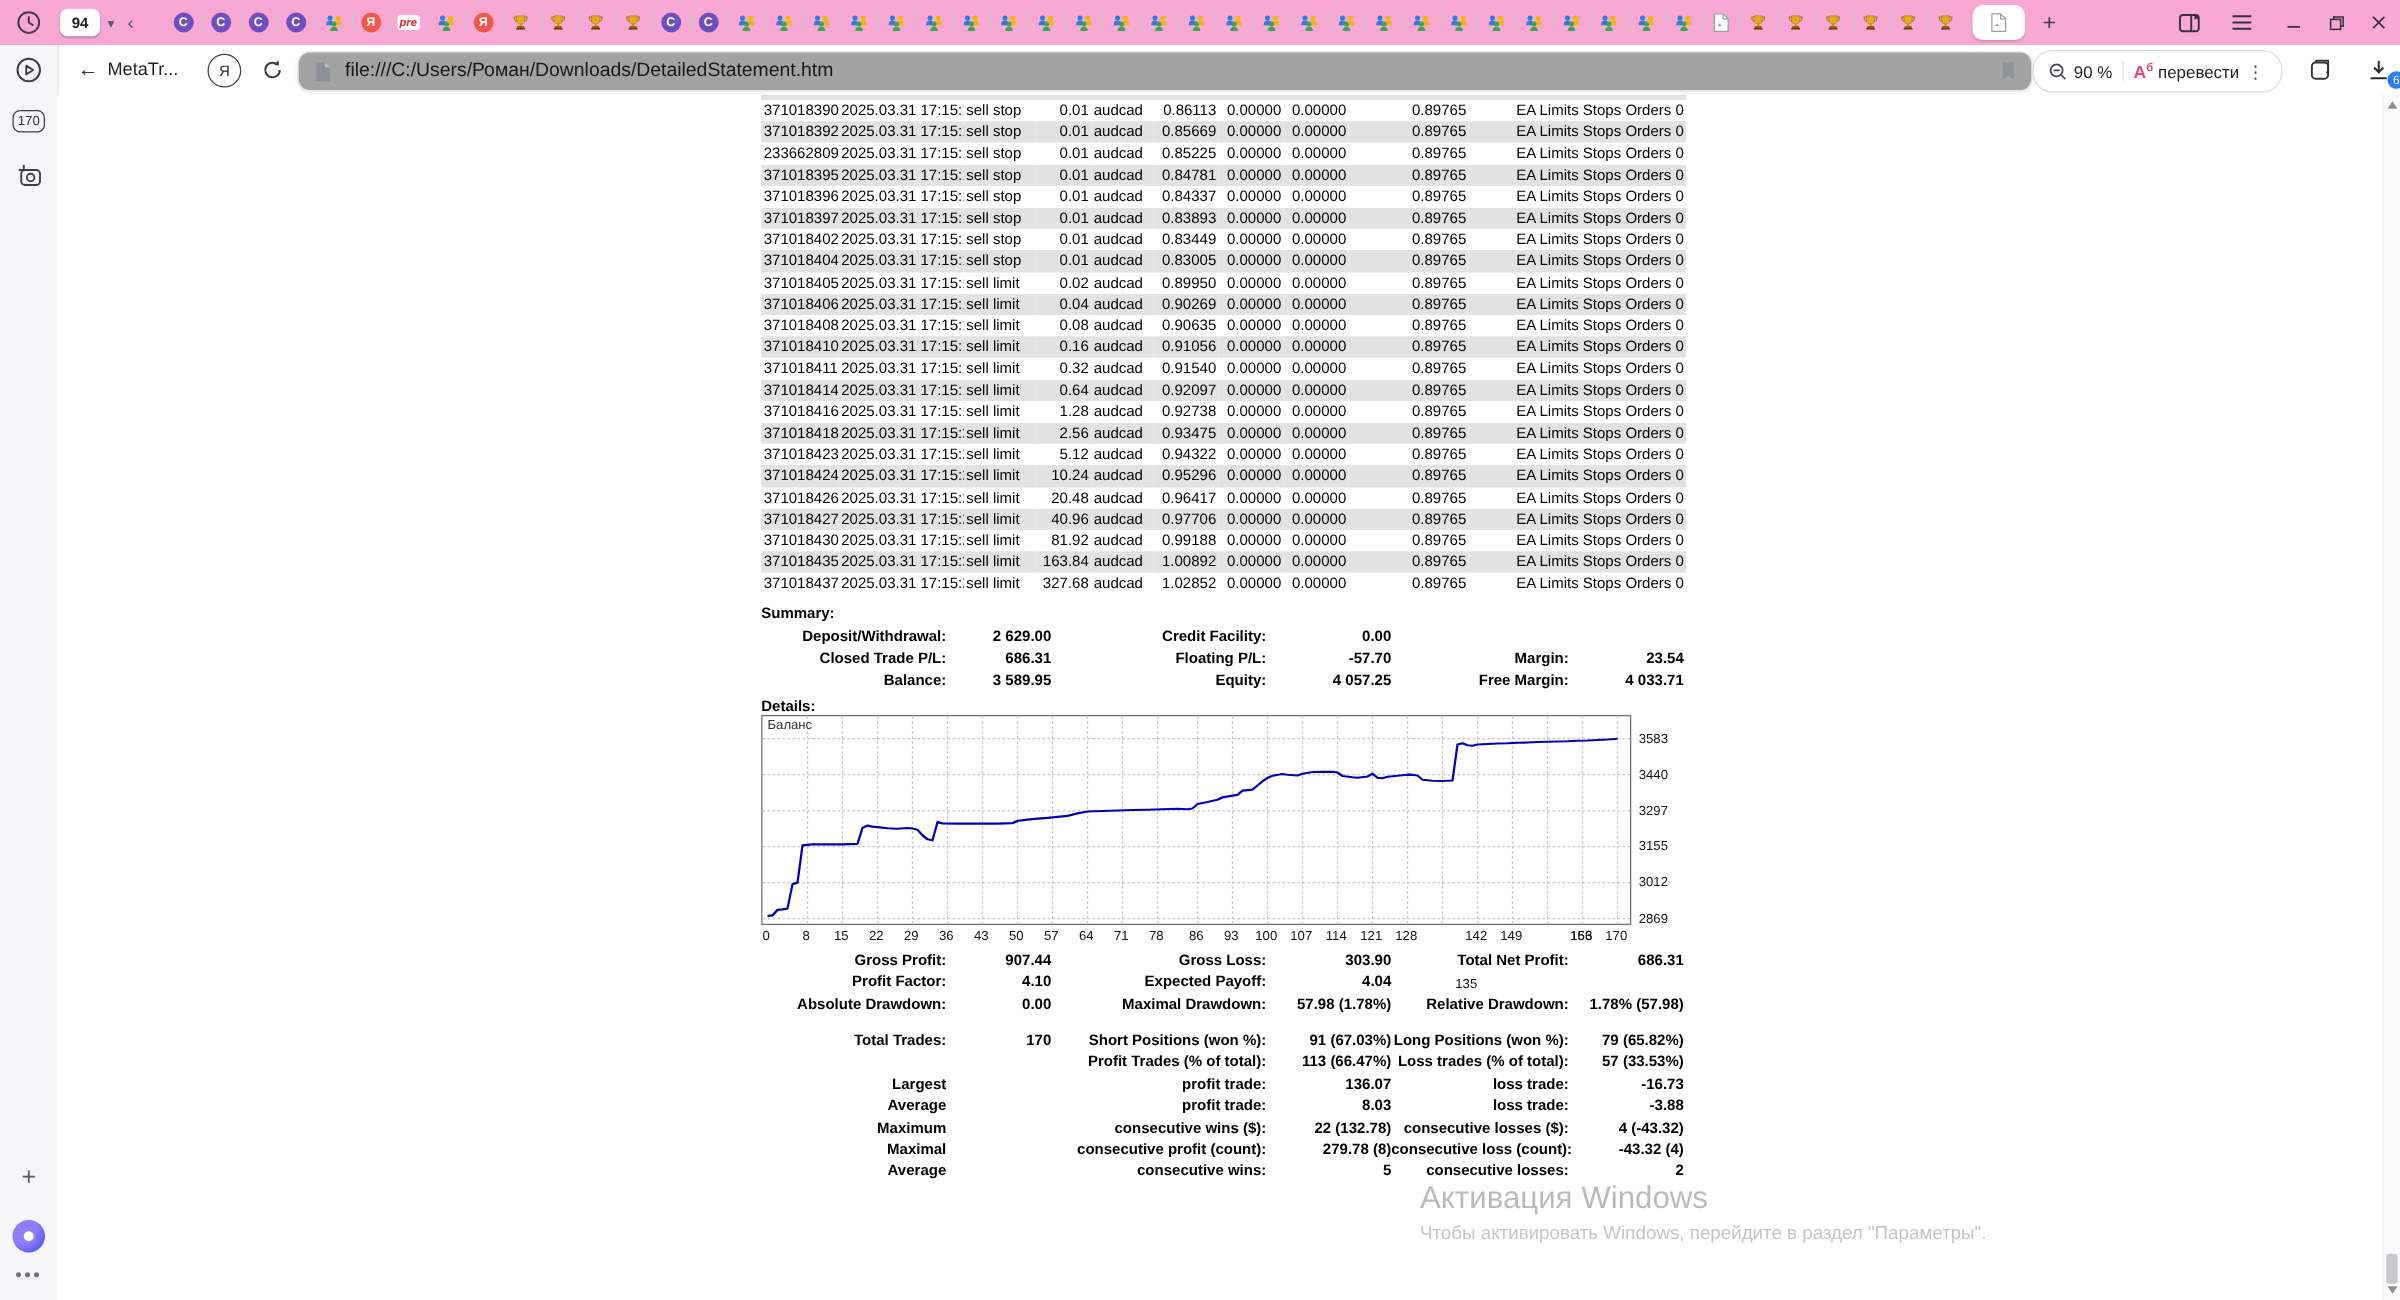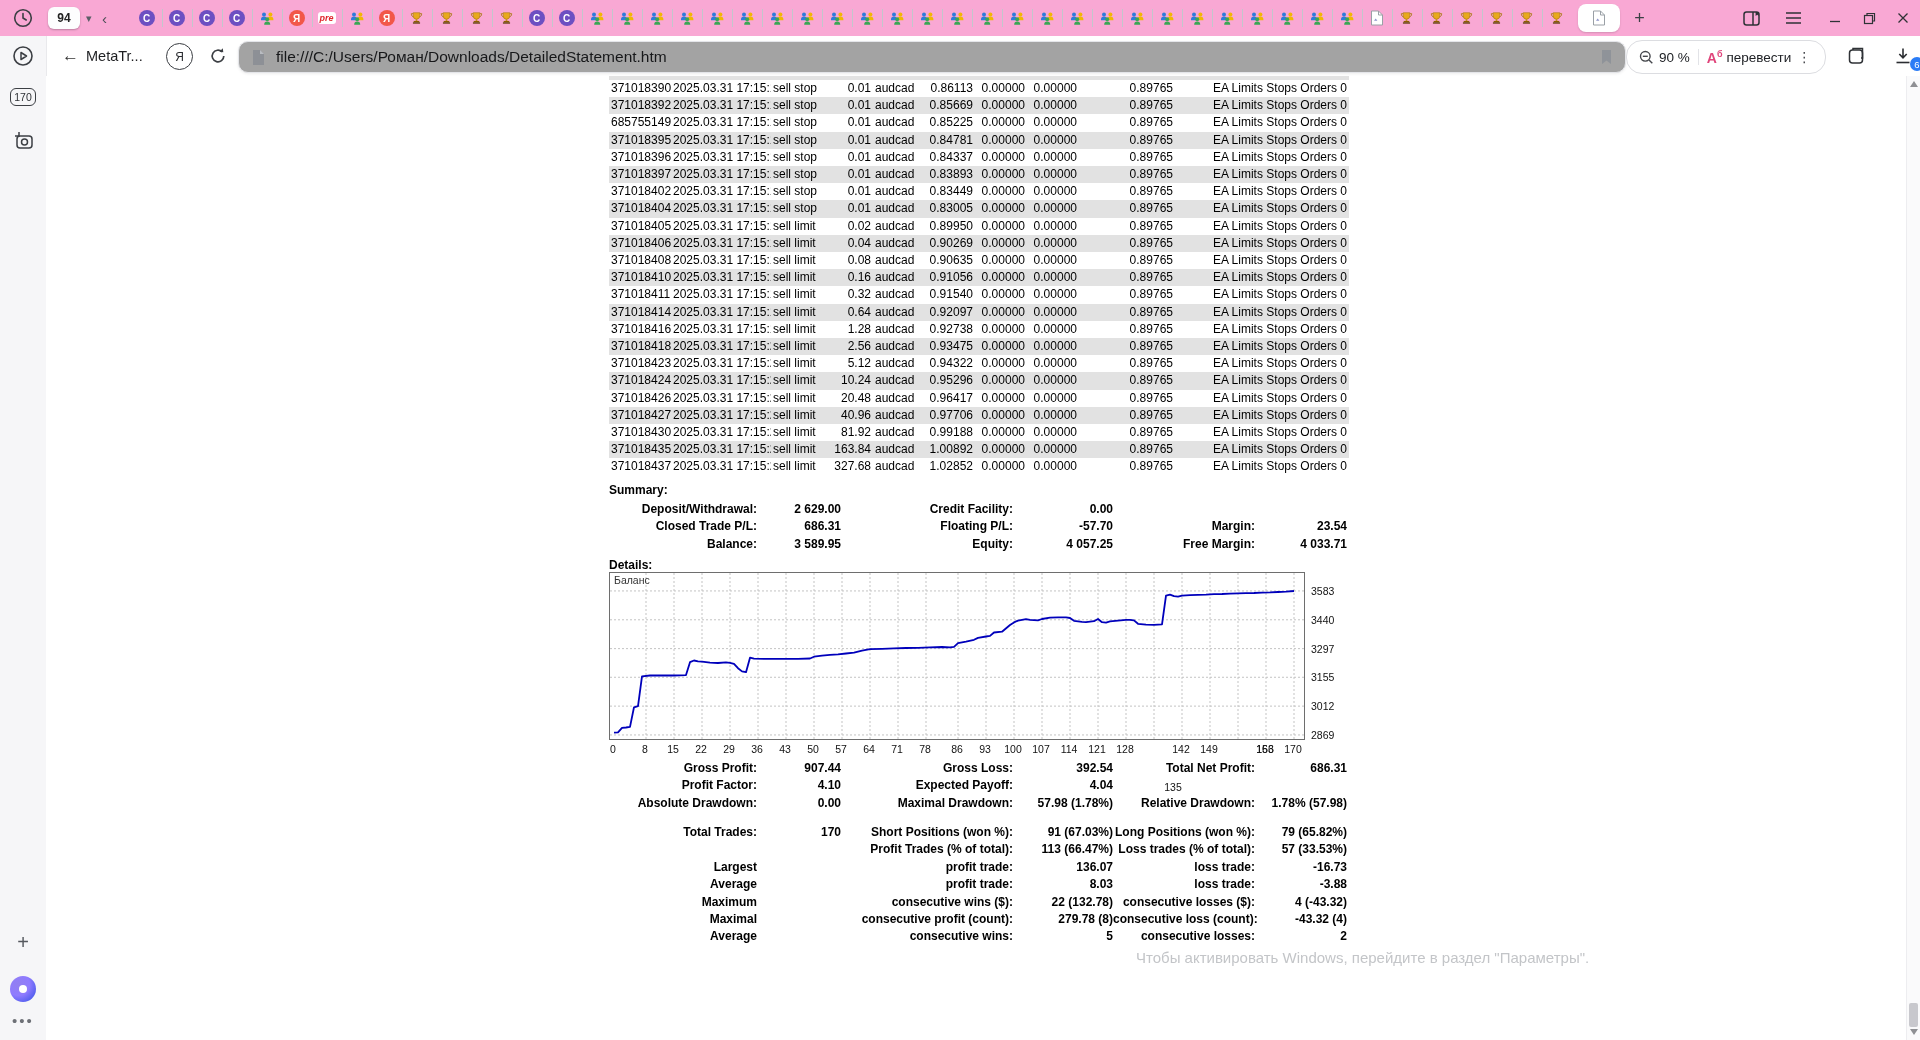--- a/index.html
+++ b/index.html
@@ -678,21 +678,21 @@
             <td>sell stop</td>
             <td>0.01</td>
             <td>audcad</td>
             <td>0.85669</td>
             <td>0.00000</td>
             <td>0.00000</td>
             <td>0.89765</td>
             <td>EA Limits Stops Orders 0</td>
           </tr>
           <tr>
-            <td>685755149</td>
+            <td>233662809</td>
             <td>2025.03.31 17:15:11</td>
             <td>sell stop</td>
             <td>0.01</td>
             <td>audcad</td>
             <td>0.85225</td>
             <td>0.00000</td>
             <td>0.00000</td>
             <td>0.89765</td>
             <td>EA Limits Stops Orders 0</td>
           </tr>
@@ -1034,21 +1034,21 @@
           <div class="xlab" style="left: 628px; margin-left: 28px;">156</div>
           <div class="xlab" style="left: 656px;">163</div>
           <div class="xlab" style="left: 684px;">170</div>
         </div>
     </div>
 
     <div class="grid" style="top:684px;">
         <span>Gross Profit:</span>
         <span>907.44</span>
         <span>Gross Loss:</span>
-        <span>392.54</span>
+        <span>303.90</span>
         <span>Total Net Profit:</span>
         <span>686.31</span>
         <span>Profit Factor:</span>
         <span>4.10</span>
         <span>Expected Payoff:</span>
         <span>4.04</span>
         <span></span>
         <span></span>
         <span>Absolute Drawdown:</span>
         <span>0.00</span>
@@ -1096,20 +1096,21 @@
         <span>-43.32 (4)</span>
         <span>Average</span>
         <span></span>
         <span>consecutive wins:</span>
         <span>5</span>
         <span>consecutive losses:</span>
         <span>2</span>
       </div>
 
     <div class="watermark">
+      <div class="wm1">Активация Windows</div>
       <div class="wm2">Чтобы активировать Windows, перейдите в раздел "Параметры".</div>
     </div>
   </div>
 
   <div class="scrollbar">
     <div class="sb-up"></div>
     <div class="sb-thumb"></div>
     <div class="sb-down"></div>
   </div>
 </div>

